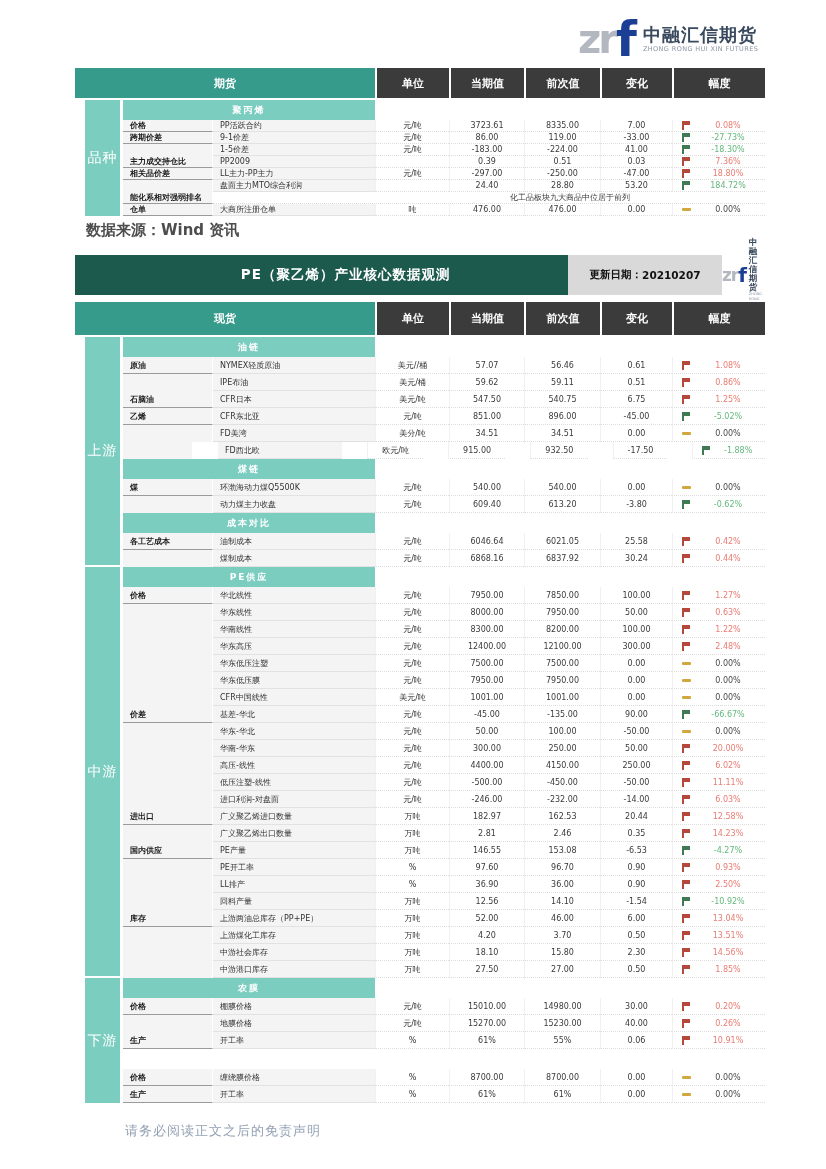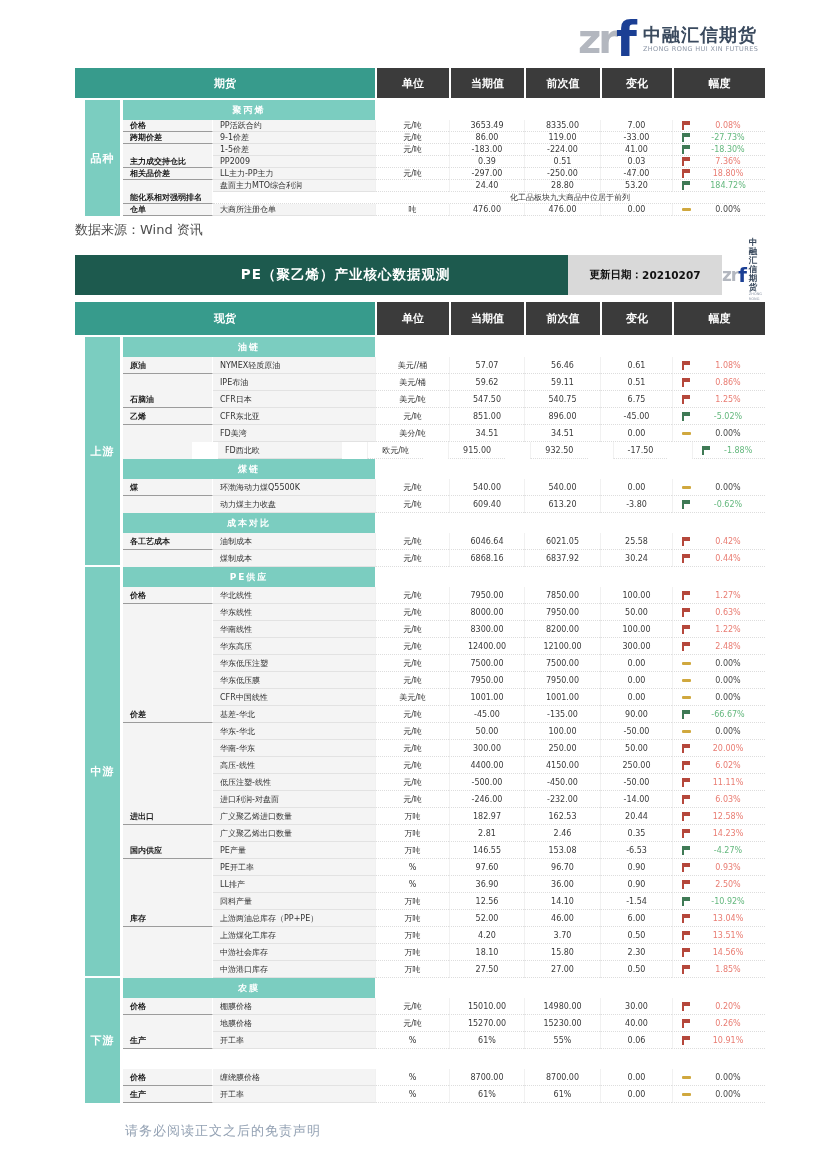--- a/index.html
+++ b/index.html
@@ -16,21 +16,21 @@
 
   
   .tbl{position:absolute;left:75px;width:690px;}
   .thead{display:flex;}
   .th-teal{width:300px;background:#379b8c;color:#fff;font-weight:700;display:flex;align-items:center;justify-content:center;}
   .th-dark{background:#3b3b3b;color:#fff;font-weight:700;display:flex;align-items:center;justify-content:center;
            border-left:2px solid #fff;box-sizing:border-box;}
   .w-unit{width:74px}.w-cur{width:75px}.w-prev{width:76px}.w-chg{width:72px}.w-pct{width:93px}
   .tbody{display:flex;margin-top:2px;}
   .gcol{width:45px;margin-right:3px;display:flex;flex-direction:column;}
-  .gblock{background:#7bcdc0;color:#fff;font-weight:700;font-size:11px;display:flex;align-items:center;justify-content:center;letter-spacing:1px;margin-left:10px;}
+  .gblock{background:#7bcdc0;color:#fff;font-weight:400;font-size:14px;display:flex;align-items:center;justify-content:center;letter-spacing:1px;margin-left:10px;}
   .rcol{width:642px;display:flex;flex-direction:column;}
   .band{display:flex;}
   .band-teal{width:252px;background:#7bcdc0;color:#fff;font-weight:700;font-size:9px;display:flex;align-items:center;justify-content:center;letter-spacing:2px;}
   .band-rest{flex:1;background:#fff;}
   .trow{display:flex;box-sizing:border-box;}
   .trow > div{box-sizing:border-box;display:flex;align-items:center;}
   .c-label{width:90px;background:#f4f4f4;font-weight:700;color:#1a1a1a;padding-left:7px;border-right:1px solid #fff;}
   .c-label.has-label{border-bottom:1.5px solid #9b9b9b;}
   .c-item{width:162px;background:#f4f4f4;color:#333;padding-left:7px;border-bottom:1px solid #e2e2e2;}
   .c-unit{width:74px;justify-content:center;}
@@ -45,21 +45,21 @@
   .ic-flag::before{content:"";position:absolute;left:0;top:0;width:2px;height:9px;background:currentColor;}
   .ic-flag::after{content:"";position:absolute;left:2px;top:0;width:6px;height:4px;background:currentColor;}
   .ic-flag.up{color:#b5473b}.ic-flag.down{color:#3f7a55}
   .ic-dash{display:inline-block;width:9px;height:3px;background:#d0a83e;border-radius:1px;flex:none;}
 
   
   #futures-table{top:68px;font-size:8px;}
   #futures-table .thead{height:30px;font-size:11px;}
 
   
-  .source-note{position:absolute;left:75px;top:221px;font-size:13px;color:#4d4d4d;}
+  .source-note{position:absolute;left:86px;top:221px;font-size:15px;color:#4d4d4d;font-weight:bold;}
 
   
   .banner{position:absolute;left:75px;top:255px;width:690px;height:40px;display:flex;}
   .banner-title{width:455px;background:#1d5a4e;color:#fff;font-weight:700;font-size:13.5px;letter-spacing:1px;
                 display:flex;align-items:center;justify-content:center;padding-left:48px;}
   .banner-update{width:157px;background:#d9d9d9;color:#111;font-weight:700;font-size:10.5px;
                  display:flex;align-items:center;justify-content:center;}
   .banner-logo{flex:1;background:#fff;display:flex;align-items:center;justify-content:flex-end;}
   .mini-logo{display:flex;align-items:center;}
   .mini-zr{font-size:17px;font-weight:700;color:#b3b7bf;letter-spacing:-1px;}
@@ -104,21 +104,21 @@
         </div>
       <div class="rcol" id="futures-rows">
           <div class="band" style="height: 20px;">
             <div class="band-teal">聚丙烯</div>
             <div class="band-rest"></div>
           </div>
           <div class="trow" style="height: 12px;">
             <div class="c-label has-label">价格</div>
             <div class="c-item">PP活跃合约</div>
             <div class="c-unit">元/吨</div>
-            <div class="c-num c-cur">3653.49</div>
+            <div class="c-num c-cur">3723.61</div>
             <div class="c-num c-prev">8335.00</div>
             <div class="c-num c-chg">7.00</div>
             <div class="c-pct">
               <span class="ic-flag up"></span>
               <span class="pct t-up">0.08%</span>
             </div>
           </div>
           <div class="trow" style="height: 12px;">
             <div class="c-label has-label">跨期价差</div>
             <div class="c-item">9-1价差</div>

